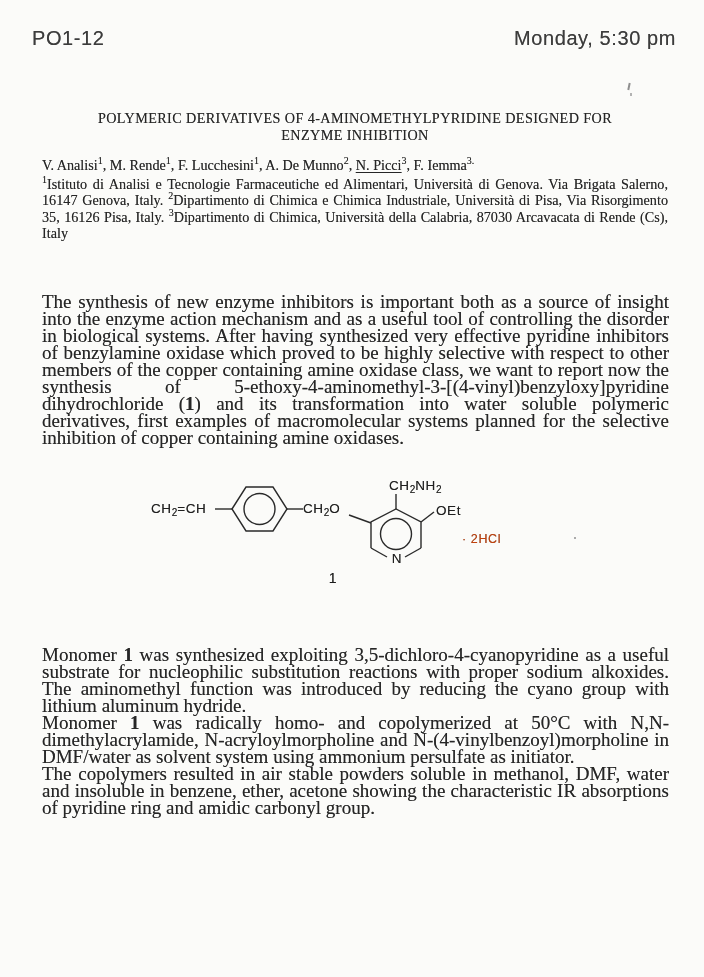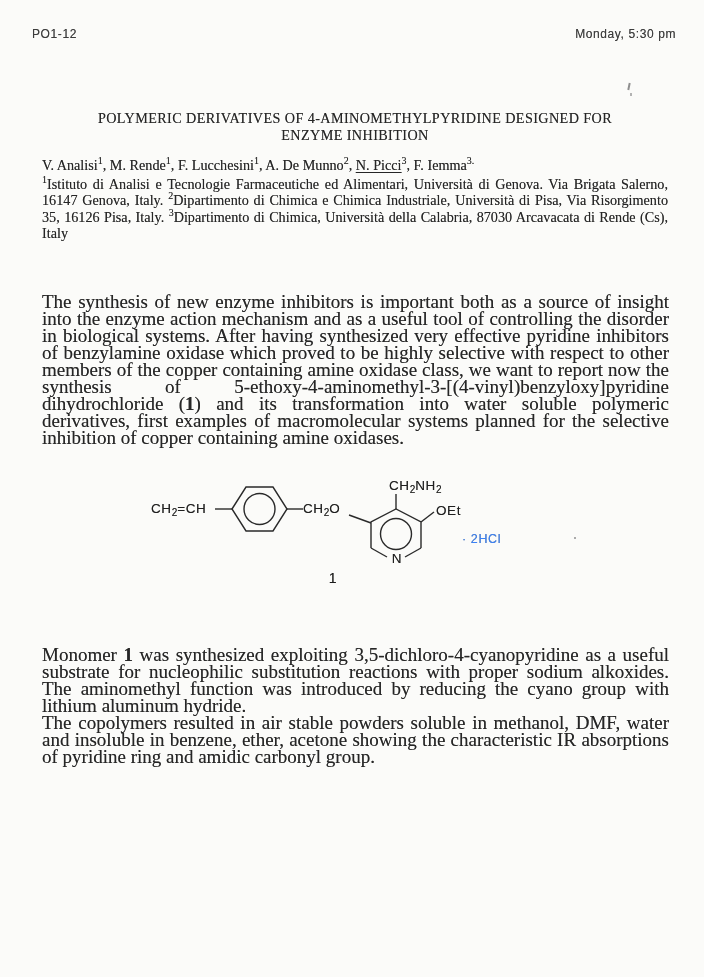--- a/index.html
+++ b/index.html
@@ -8,21 +8,21 @@
   .page {
     position:relative; width:704px; height:977px;
     background:#fbfbf9; overflow:hidden;
     font-family:"Liberation Serif", serif; color:#262626;
     text-shadow:0 0 0.4px rgba(40,40,40,0.55);
   }
   .hdr {
     position:absolute; top:27px; left:32px; right:28px;
     display:flex; justify-content:space-between;
     font-family:"Liberation Sans", sans-serif;
-    font-size:12px; color:#3c3c3c; letter-spacing:0.6px;
+    font-size:20px; color:#3c3c3c; letter-spacing:0.6px;
   }
   .title {
     position:absolute; top:110px; left:42px; width:626px;
     text-align:center; font-size:14.2px; letter-spacing:0.4px; line-height:16.8px;
   }
   .authors { position:absolute; top:157px; left:42px; width:626px; font-size:14.2px; }
   .affil {
     position:absolute; top:176px; left:42px; width:626px;
     font-size:14.2px; line-height:16.4px; text-align:justify;
   }
@@ -44,21 +44,21 @@
     color:#1f1f1f; letter-spacing:0.6px;
   }
   .fig svg { position:absolute; left:0; top:0; }
   .fig .lbl { position:absolute; white-space:nowrap; line-height:16px; }
   .fig sub { font-size:10px; vertical-align:-3px; line-height:0; letter-spacing:0; }
   #lbl-vinyl   { left:11px;  top:41px; }
   #lbl-benzyl  { left:163px; top:41px; }
   #lbl-amino   { left:249px; top:18px; }
   #lbl-oet     { left:296px; top:43px; }
   #lbl-n       { left:248px; top:91px; width:18px; text-align:center; }
-  #lbl-salt    { left:322px; top:71px; font-size:12.5px; color:#3b82f6; }
+  #lbl-salt    { left:322px; top:71px; font-size:12.5px; color:#c2410c; }
   #lbl-cmpd    { left:183px; top:110px; width:20px; text-align:center;
                  font-size:14px; color:#1c1c1c; }
 
   
   .speck { position:absolute; background:#8f8f8f; }
   #speck1 { left:628px; top:83px; width:2px; height:7px; transform:rotate(12deg); }
   #speck2 { left:630px; top:93px; width:2px; height:3px; background:#b3b3b3; }
   #speck3 { left:532px; top:419px; width:2px; height:2px; background:#9a9a9a; }
   #speck4 { left:574px; top:537px; width:2px; height:2px; background:#ababab; }
 </style>
@@ -114,17 +114,18 @@
     <span class="lbl" id="lbl-benzyl"><span>CH</span><sub>2</sub><span>O</span></span>
     <span class="lbl" id="lbl-amino"><span>CH</span><sub>2</sub><span>NH</span><sub>2</sub></span>
     <span class="lbl" id="lbl-oet"><span>OEt</span></span>
     <span class="lbl" id="lbl-n">N</span>
     <span class="lbl" id="lbl-salt">· 2HCl</span>
     <span class="lbl" id="lbl-cmpd">1</span>
   </div>
 
   <div class="para" id="body2">
     <p><span>Monomer </span><span class="b">1</span><span> was synthesized exploiting 3,5-dichloro-4-cyanopyridine as a useful substrate for nucleophilic substitution reactions with proper sodium alkoxides. The aminomethyl function was introduced by reducing the cyano group with lithium aluminum hydride.</span></p>
+    <p><span>Monomer </span><span class="b">1</span><span> was radically homo- and copolymerized at 50°C with N,N-dimethylacrylamide, N-acryloylmorpholine and N-(4-vinylbenzoyl)morpholine in DMF/water as solvent system using ammonium persulfate as initiator.</span></p>
     <p><span>The copolymers resulted in air stable powders soluble in methanol, DMF, water and insoluble in benzene, ether, acetone showing the characteristic IR absorptions of pyridine ring and amidic carbonyl group.</span></p>
   </div>
 
 
 </div>
 
 </body></html>

